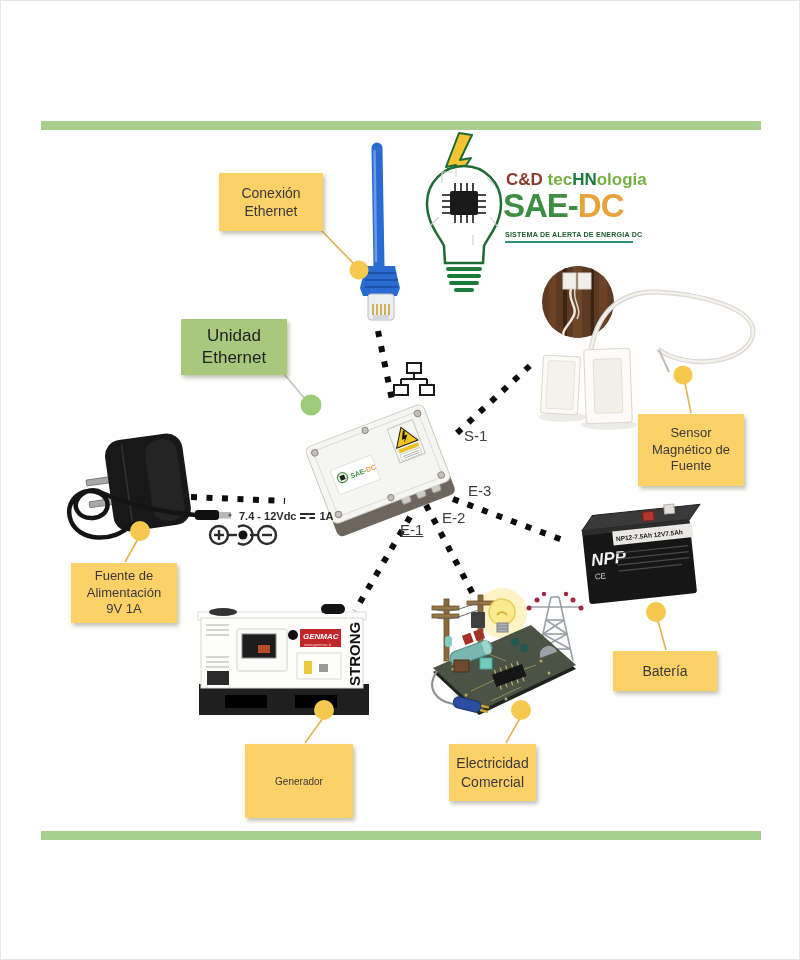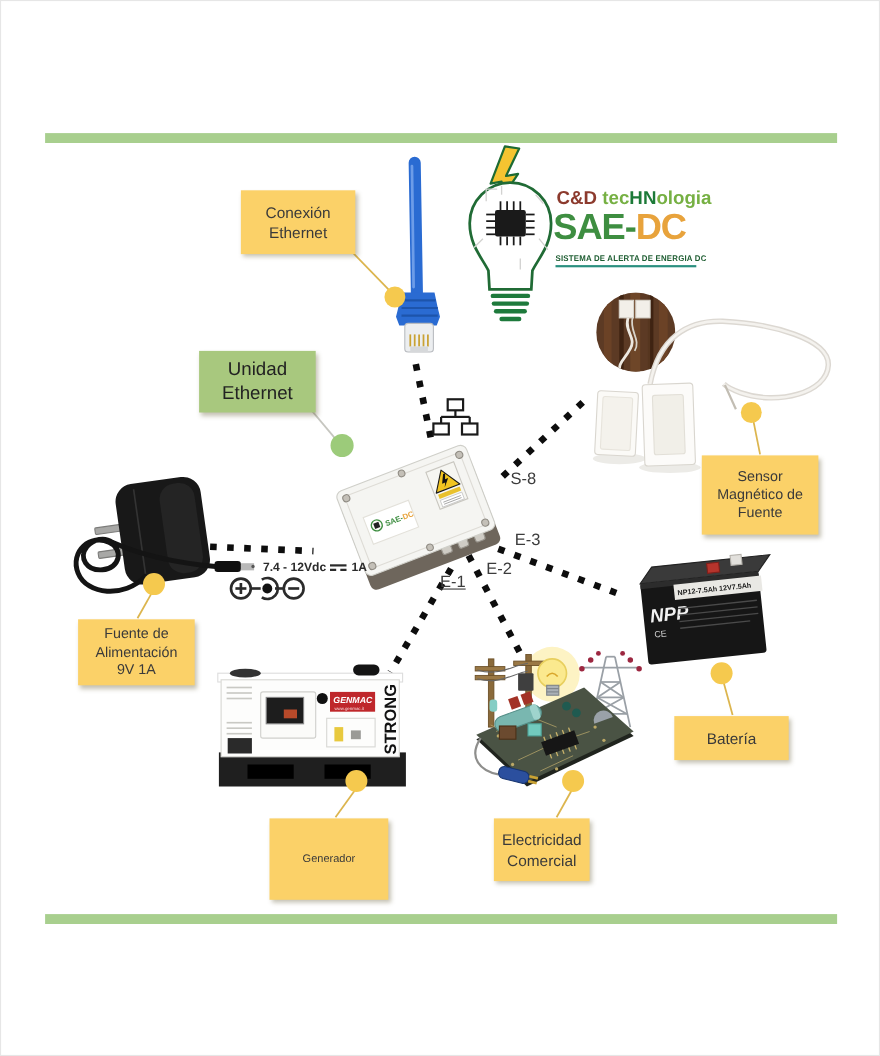--- a/index.html
+++ b/index.html
@@ -397,21 +397,21 @@
 
   <div class="tag tag-yellow" style="left:244px;top:743px;width:108px;height:74px;font-size:10px;">
     <span>Generador</span>
   </div>
 
   <div class="tag tag-yellow" style="left:448px;top:743px;width:87px;height:57px;font-size:14px;">
     <span>Electricidad</span>
     <span>Comercial</span>
   </div>
 
-  <div class="conn" style="left:463px;top:426px;">S-8</div>
+  <div class="conn" style="left:463px;top:426px;">S-1</div>
   <div class="conn" style="left:467px;top:481px;">E-3</div>
   <div class="conn" style="left:441px;top:508px;">E-2</div>
   <div class="conn" style="left:399px;top:520px;text-decoration:underline;">E-1</div>
 
   <div class="pwr-spec">
     <span>7.4 - 12Vdc</span>
     <span class="dcsym">
         <span class="solid"></span>
         <span class="dash"></span>
       </span>

